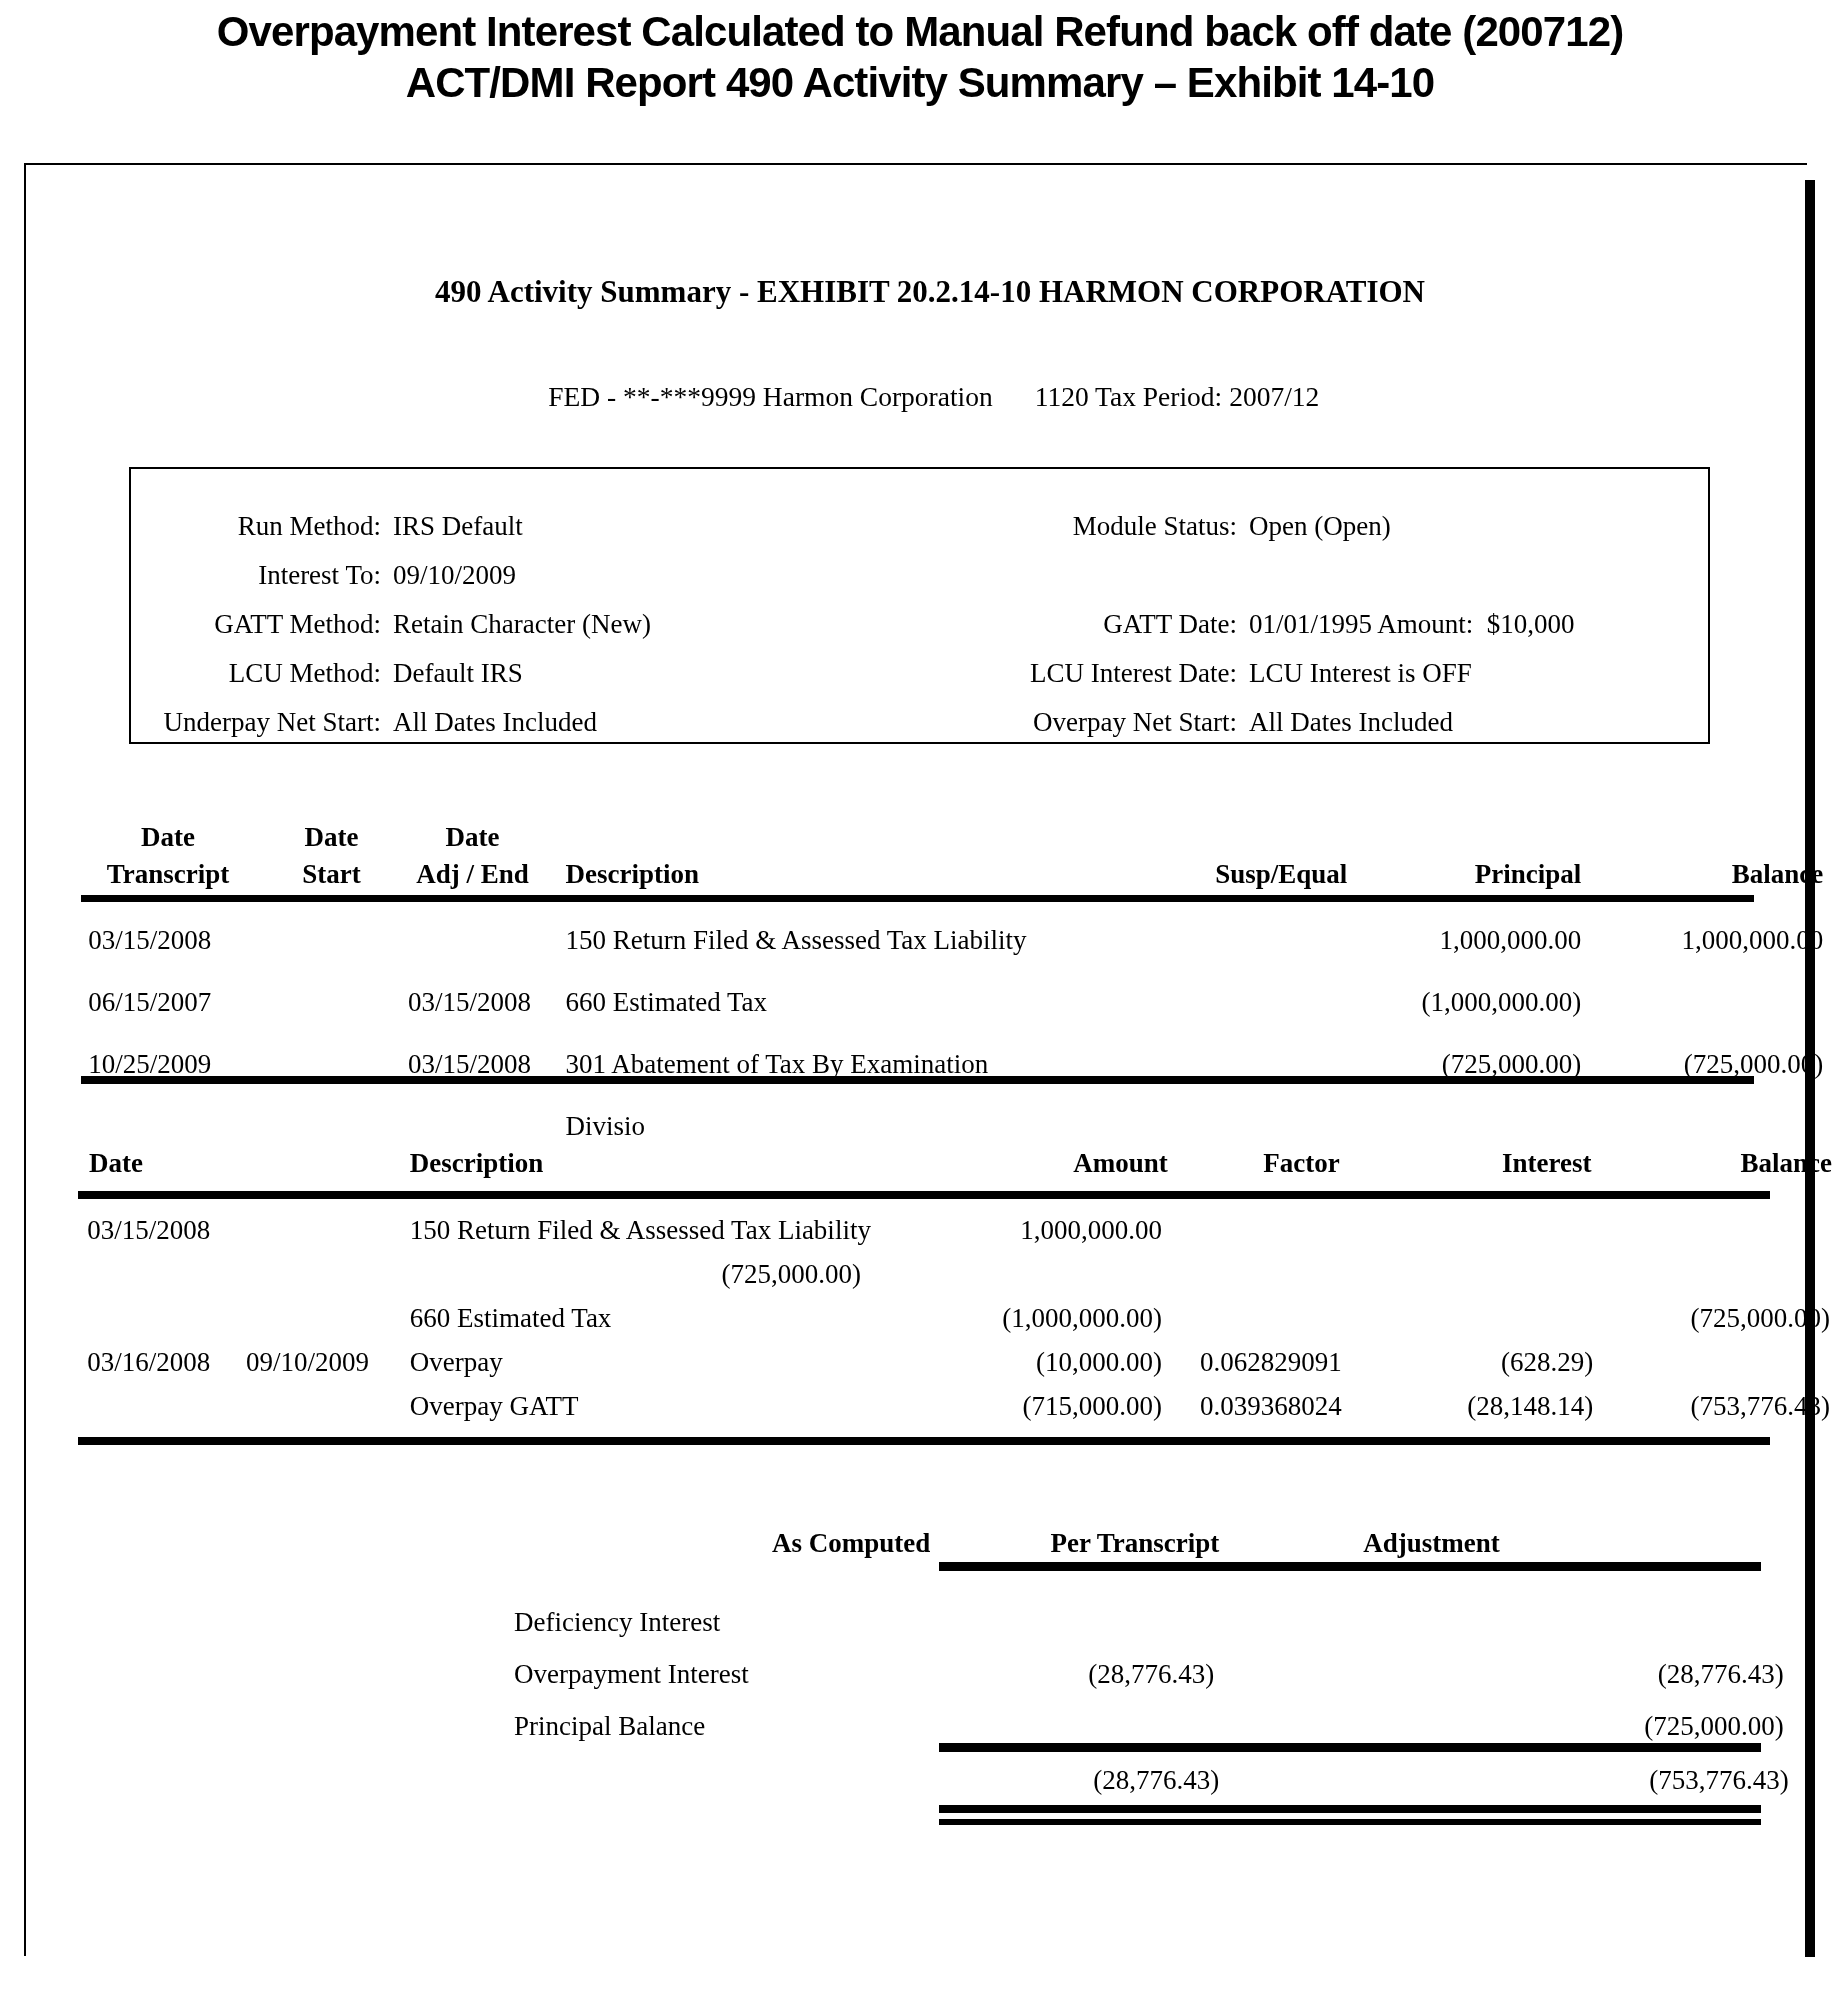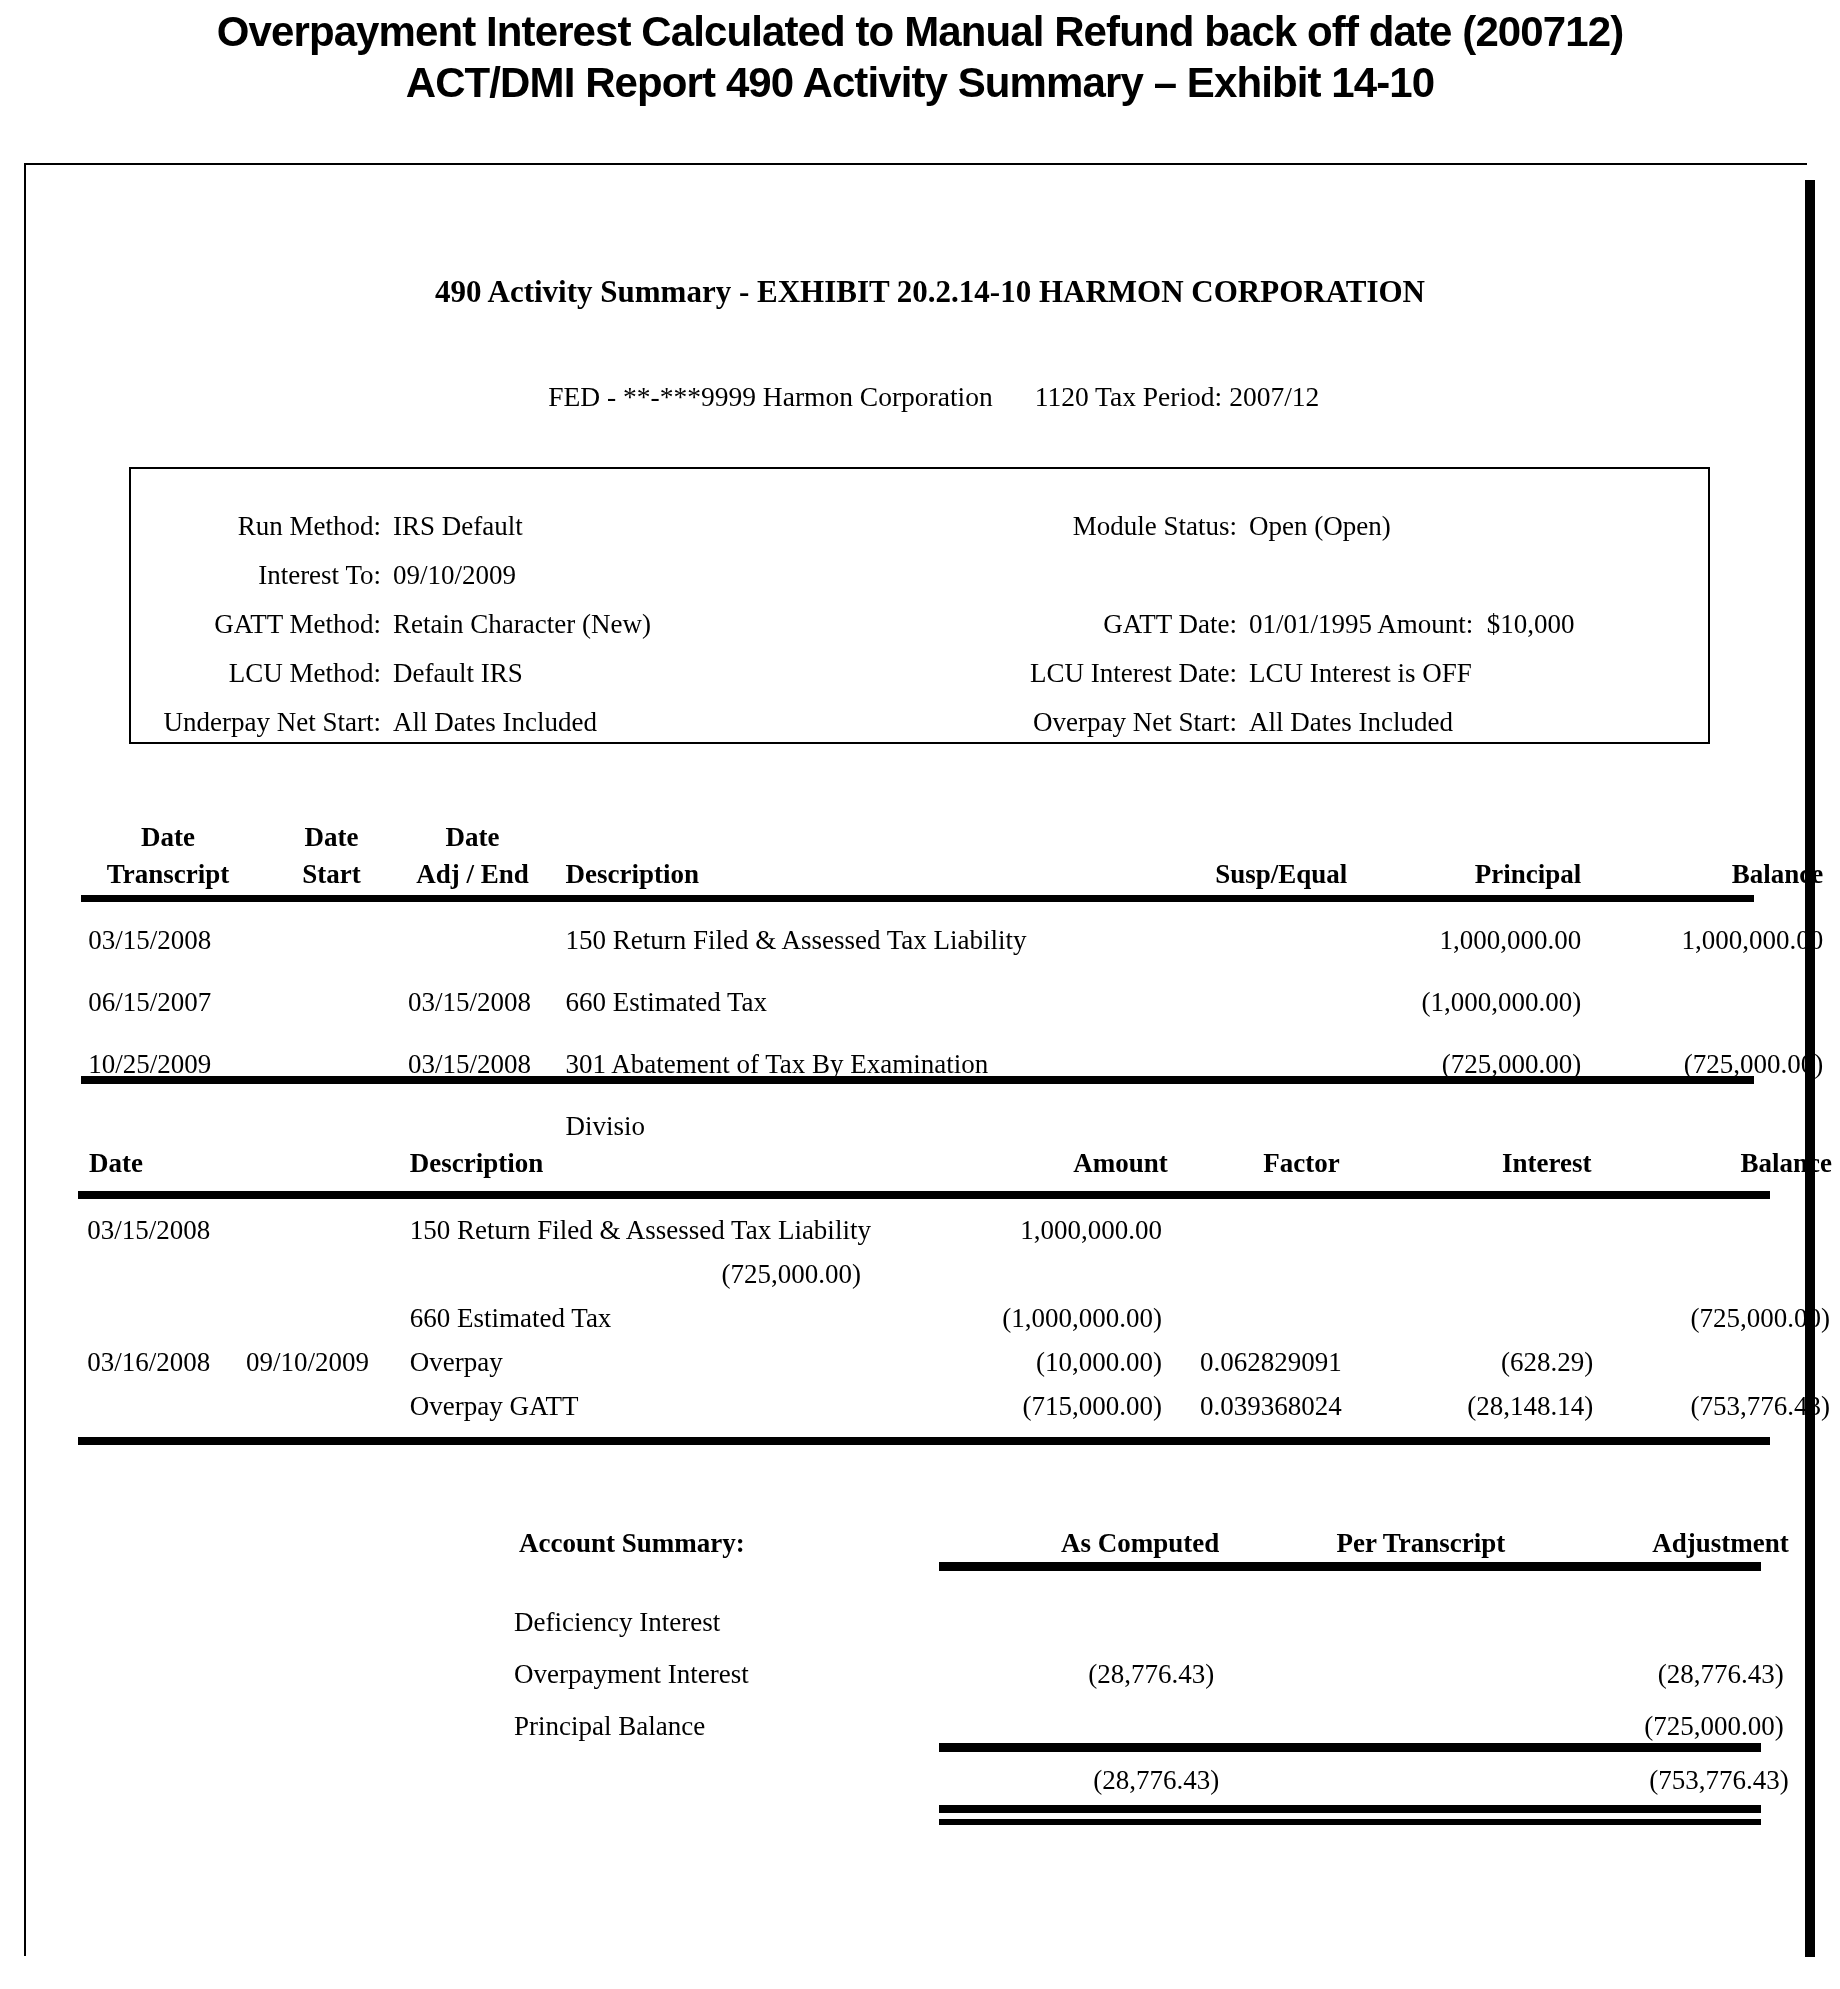--- a/index.html
+++ b/index.html
@@ -221,21 +221,20 @@
       <div class="al pl15">Overpay GATT</div>
       <div class="ar pr14">(715,000.00)</div>
       <div class="al pl14">0.039368024</div>
       <div class="ar pr3">(28,148.14)</div>
       <div class="ar pr14">(753,776.43)</div>
     </div>
   </div>
   <div class="rule" style="left:78px;top:1437px;width:1692px;height:8.3px;"></div>
 
   <div class="sum-header grid-row sumg">
-    <div class="al">Account Summary:</div>
     <div class="ar pr2">As Computed</div>
     <div class="ar pr2">Per Transcript</div>
     <div class="ar pr8">Adjustment</div>
   </div>
   <div class="rule" style="left:939px;top:1562px;width:822px;height:9.2px;"></div>
 
   <div class="sum-rows">
     <div class="grid-row sumg">
       <div class="al">Deficiency Interest</div>
       <div class="ar pr2"></div>

